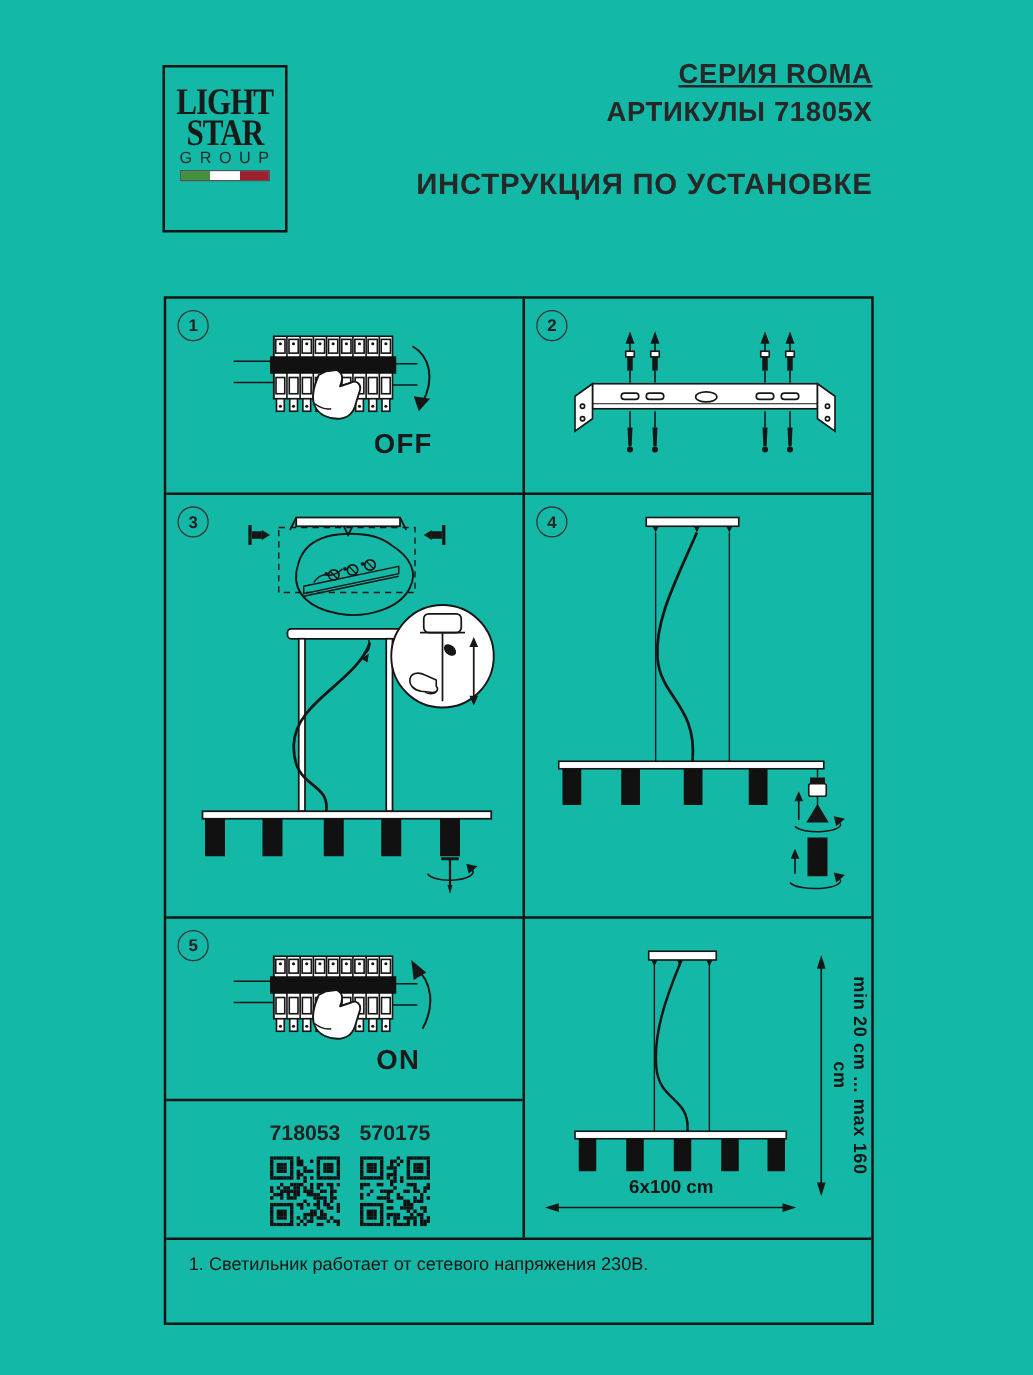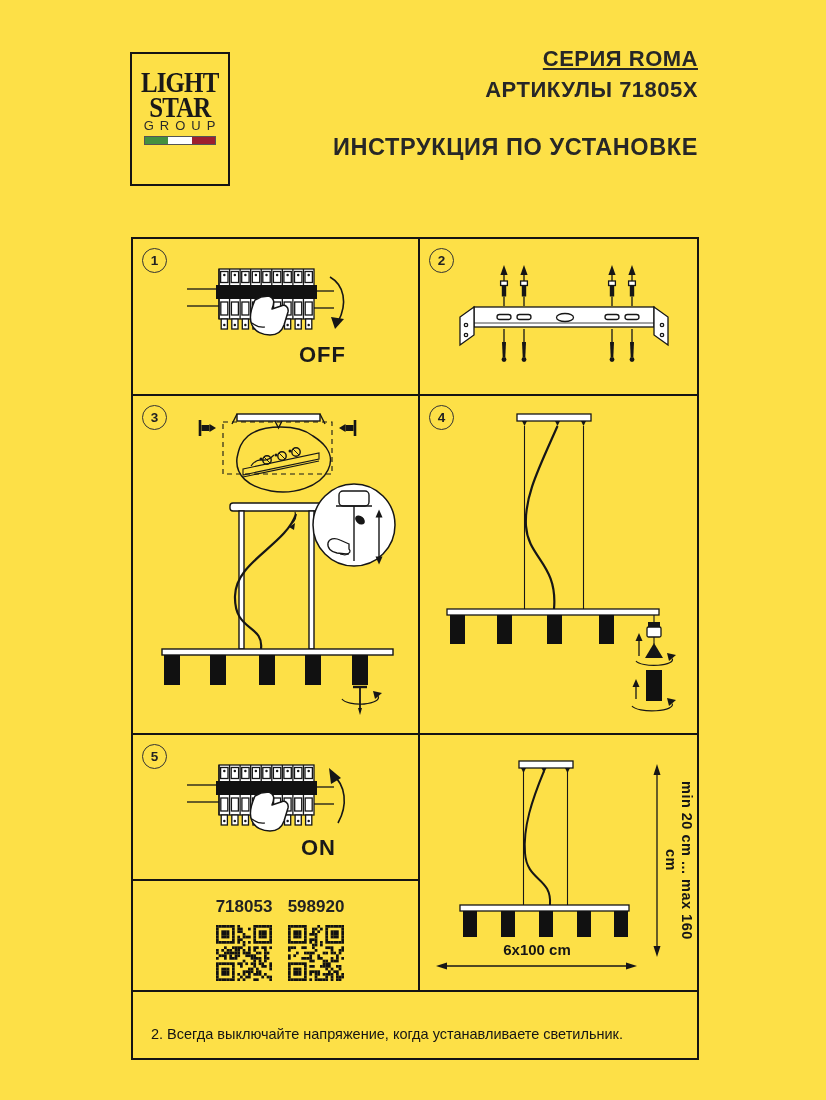--- a/index.html
+++ b/index.html
@@ -1,16 +1,16 @@
 <!DOCTYPE html>
 <html style="--flag-green: #45903f; --flag-red: #9e1f2e;"><head>
 <meta charset="utf-8">
 <style>
   html,body{margin:0;padding:0;background:#e9e9e9;}
-  .page{position:relative;width:826px;height:1100px;background:#fde047;
+  .page{position:relative;width:826px;height:1100px;background:#14b8a6;
         font-family:"Liberation Sans",sans-serif;color:#1c1c1c;overflow:hidden;}
   
   .logo-box{position:absolute;left:130px;top:52px;width:100px;height:134px;
             border:2px solid #141414;box-sizing:border-box;display:flex;flex-direction:column;
             align-items:center;padding-top:15px;}
   .logo-light,.logo-star{font-family:"Liberation Serif",serif;font-weight:bold;font-size:30px;
             line-height:25px;letter-spacing:-1px;transform:scaleX(.83);color:#191919;}
   .logo-group{font-size:13px;letter-spacing:6px;color:#2a2a2a;
             padding-left:5px;line-height:14px;}
   .logo-flag{margin-top:3px;width:72px;height:9px;border:1px solid #555;display:flex;box-sizing:border-box;}
@@ -382,21 +382,21 @@
         <path d="M205,88 C215,70 213,50 199,39" stroke-width="1.6"></path>
         <polygon points="196,33 208,43 198,49" fill="#161616" stroke="none"></polygon>
         <path d="M128,58 l-6,3 c-4,9 -6,19 -3,25 c3,7 11,10 18,10 c7,0 12,-4 14,-10 l4,-13 c1,-5 -3,-8 -7,-6 l-9,3 c3,-7 2,-11 -3,-13 z" fill="#ffffff" stroke-width="1.5" stroke-linejoin="round"></path>
         <path d="M119,84 q6,5 13,4" stroke-width="1.2"></path>
       </svg>
       <span class="pow-label" style="left:168px;top:100px;">ON</span>
     </div>
 
     <div class="panel" style="left:0;top:642px;width:285px;height:116px;">
       <span class="qr-label" style="left:82px;top:16px;">718053</span>
-      <span class="qr-label" style="left:154px;top:16px;">598920</span>
+      <span class="qr-label" style="left:154px;top:16px;">570175</span>
       <svg width="56" height="56" viewBox="0 0 56 56" style="left:83px;top:44px;">
         <g class="qr-target" fill="#111111">
             <rect x="0.00" y="0.00" width="2.73" height="2.73"></rect>
             <rect x="2.67" y="0.00" width="2.73" height="2.73"></rect>
             <rect x="5.33" y="0.00" width="2.73" height="2.73"></rect>
             <rect x="8.00" y="0.00" width="2.73" height="2.73"></rect>
             <rect x="10.67" y="0.00" width="2.73" height="2.73"></rect>
             <rect x="13.33" y="0.00" width="2.73" height="2.73"></rect>
             <rect x="16.00" y="0.00" width="2.73" height="2.73"></rect>
             <rect x="0.00" y="2.67" width="2.73" height="2.73"></rect>
@@ -854,16 +854,16 @@
           <line x1="237" y1="36" x2="237" y2="215"></line>
           <polygon points="237,29 233.5,40 240.5,40" fill="#161616" stroke="none"></polygon>
           <polygon points="237,222 233.5,211 240.5,211" fill="#161616" stroke="none"></polygon>
         </g>
       </svg>
       <span class="dim-label" style="left:62px;top:206px;width:110px;">6x100 cm</span>
       <span class="vdim-label" style="left:243px;top:40px;height:170px;">min 20 cm ... max 160 cm</span>
     </div>
 
     <div class="notes">
-      <div class="note2">2. Всегда выключайте напряжение, когда устанавливаете светильник.</div>
+      <div class="note1">1. Светильник работает от сетевого напряжения 230В.</div>
     </div>
   </div>
 </div>
 
 </body></html>

